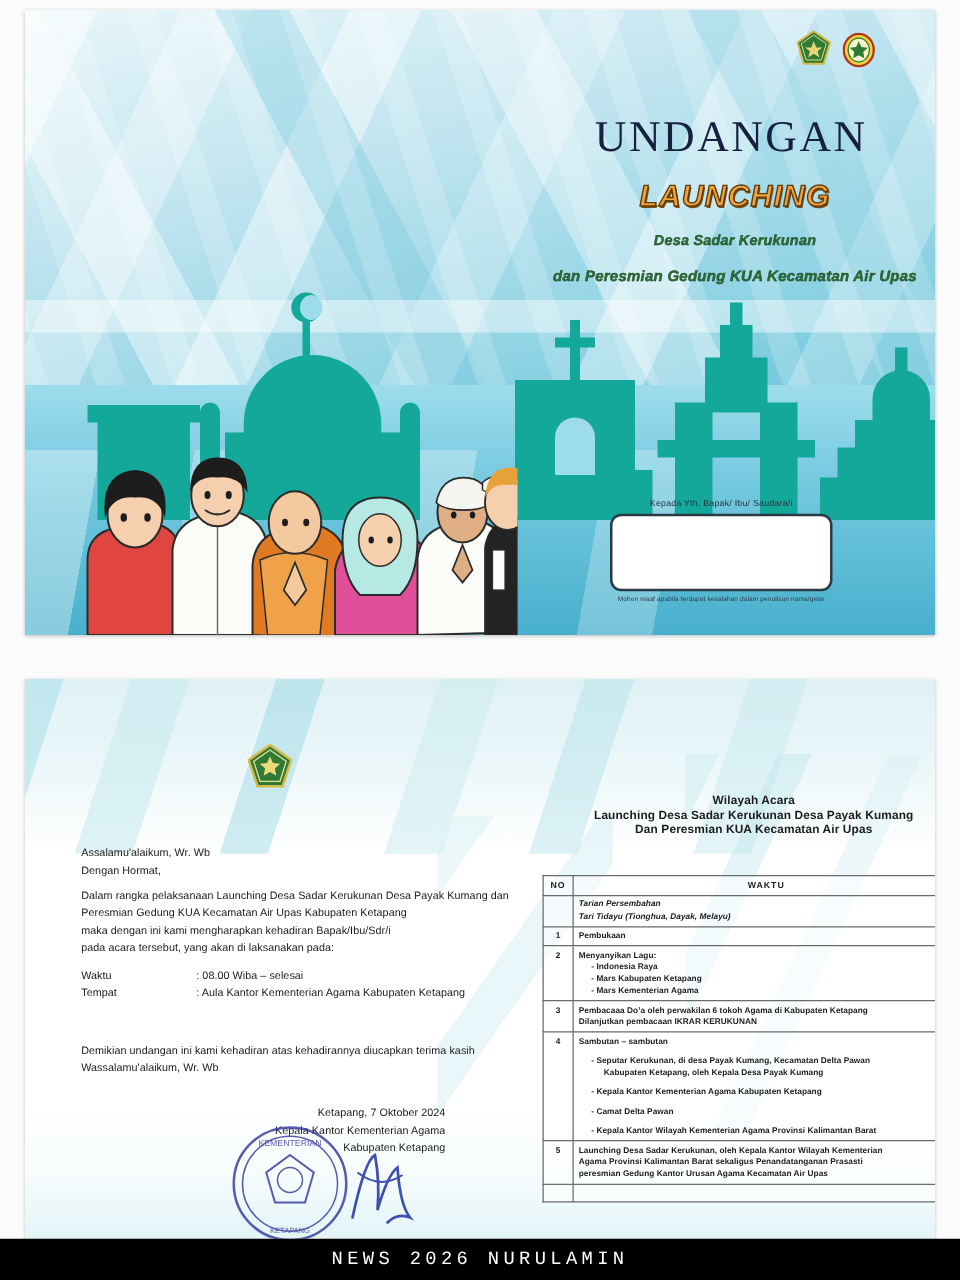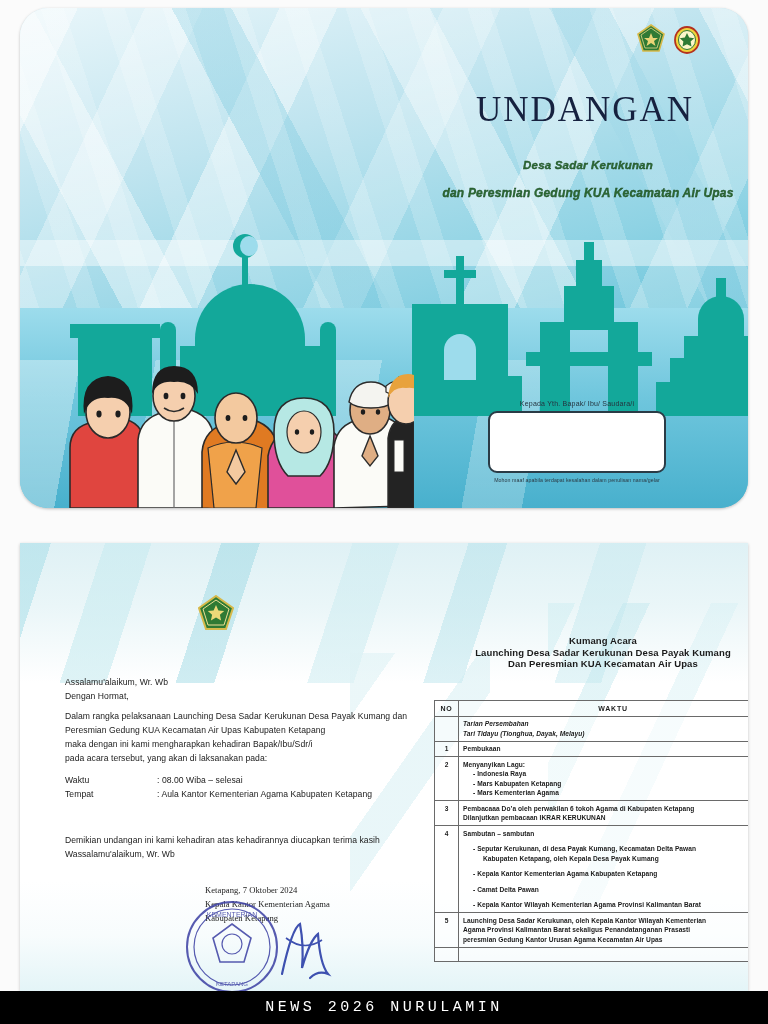--- a/index.html
+++ b/index.html
@@ -2,21 +2,21 @@
 <html><head>
 <meta charset="utf-8">
 <style>
   * { margin:0; padding:0; box-sizing:border-box; }
   html,body { width:768px; height:1024px; background:#ffffff; font-family:"Liberation Sans", sans-serif; }
   #page { position:relative; width:768px; height:1024px; overflow:hidden; background:#fbfbfb; }
 
   
   #scan1 { position:absolute; left:20px; top:8px; width:728px; height:500px;
            background:#cfe9f2; overflow:hidden;
-           box-shadow:0 1px 3px rgba(0,0,0,.25);border-radius:28px; }
+           box-shadow:0 1px 3px rgba(0,0,0,.25); }
 
   
   .facet { position:absolute; }
   #scan1 .bgA { inset:0; background:linear-gradient(165deg,#e9f6fa 0%,#bfe4ef 28%,#8fd3e4 55%,#5fc0d8 78%,#3fa9c6 100%); }
   #scan1 .bgB { inset:0;
       background:
         linear-gradient(115deg, rgba(255,255,255,.55) 0 6%, transparent 6% 13%, rgba(255,255,255,.38) 13% 19%, transparent 19% 27%, rgba(255,255,255,.5) 27% 33%, transparent 33% 44%, rgba(255,255,255,.3) 44% 50%, transparent 50% 60%, rgba(255,255,255,.45) 60% 66%, transparent 66% 78%, rgba(255,255,255,.3) 78% 84%, transparent 84% 100%);
       opacity:.85; }
   #scan1 .bgC { inset:0;
       background:
@@ -79,21 +79,21 @@
 
   
   .ltxt { position:absolute; color:#1b1b1b; font-size:8.6px; line-height:14px; letter-spacing:.05px; }
   #greet { left:45px; top:132px; }
   #body1 { left:45px; top:166px; width:350px; }
   #detail { left:45px; top:230px; }
   .drow { display:flex; }
   .dlabel { width:92px; }
   .dval { }
   #closing { left:45px; top:290px; width:350px; }
-  #signblock { left:185px; top:340px; text-align:left;font-family:Liberation Serif, serif; }
+  #signblock { left:200px; top:340px; text-align:right; }
 
   #stamp { position:absolute; left:163px; top:355px; width:98px; height:98px; opacity:.85; }
   #signature { position:absolute; left:248px; top:365px; width:80px; height:80px; opacity:.9; }
 
   
   #agenda { position:absolute; left:414px; top:157px; width:334px;
       border:1px solid #4a4a4a; border-collapse:collapse; background:rgba(255,255,255,.55); }
   #agenda td, #agenda th { border:1px solid #6a6a6a; font-size:6.6px; font-weight:bold;
       color:#1b1b1b; padding:2.5px 4px; line-height:9.5px; vertical-align:top;
       letter-spacing:.05px; }
@@ -211,20 +211,21 @@
     <div class="emblem" style="left:654px;top:18px;">
       <svg width="26" height="28" viewBox="0 0 26 28">
         <ellipse cx="13" cy="14" rx="12" ry="13" fill="#f0d33c" stroke="#b4321f" stroke-width="1.8"></ellipse>
         <ellipse cx="13" cy="14" rx="8.5" ry="9.5" fill="#fdf6c9" stroke="#2f7a34" stroke-width="1"></ellipse>
         <path d="M13 7 l2.2 4.6 5 .6 -3.6 3.4 .9 5 -4.5-2.4 -4.5 2.4 .9-5 -3.6-3.4 5-.6Z" fill="#2f7a34"></path>
       </svg>
     </div>
 
     <div id="undangan">UNDANGAN</div>
     <div id="launchWrap">
+      <div id="launching">LAUNCHING</div>
       <div class="subline">Desa Sadar Kerukunan</div>
       <div class="subline wide">dan Peresmian Gedung KUA Kecamatan Air Upas</div>
     </div>
 
     <div id="recipient">
       <div id="recipLabel">Kepada Yth. Bapak/ Ibu/ Saudara/i</div>
       <div id="recipBox"></div>
       <div id="recipNote">Mohon maaf apabila terdapat kesalahan dalam penulisan nama/gelar</div>
     </div>
 
@@ -239,21 +240,21 @@
 
     <div id="p2logo">
       <svg width="36" height="38" viewBox="0 0 36 38">
         <polygon points="18,1 35,13 28,34 8,34 1,13" fill="#2f7a34" stroke="#d6b94a" stroke-width="2"></polygon>
         <polygon points="18,5 31,14 26,30 10,30 5,14" fill="none" stroke="#ecdf93" stroke-width="1"></polygon>
         <path d="M18 10 l2.4 5.4 5.8 .5 -4.3 3.9 1.2 5.7 -5.1-2.9 -5.1 2.9 1.2-5.7 -4.3-3.9 5.8-.5Z" fill="#ecd978"></path>
       </svg>
     </div>
 
     <div id="acaraHead">
-      <div>Kumang Acara</div>
+      <div>Wilayah Acara</div>
       <div>Launching Desa Sadar Kerukunan Desa Payak Kumang</div>
       <div>Dan Peresmian KUA Kecamatan Air Upas</div>
     </div>
 
     <div class="ltxt" id="greet">
       <div>Assalamu'alaikum, Wr. Wb</div>
       <div>Dengan Hormat,</div>
     </div>
 
     <div class="ltxt" id="body1">

